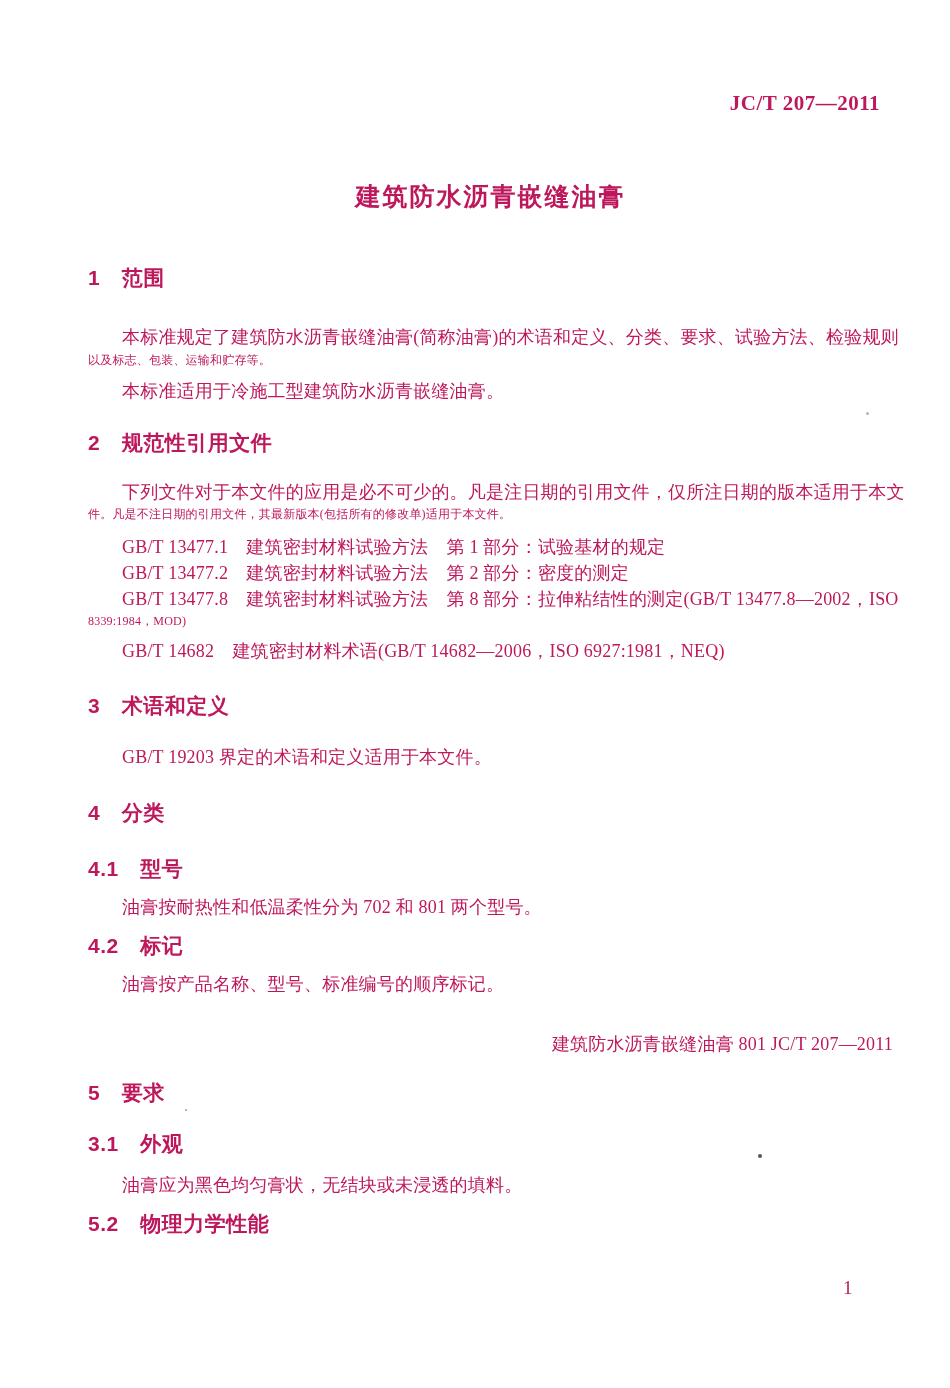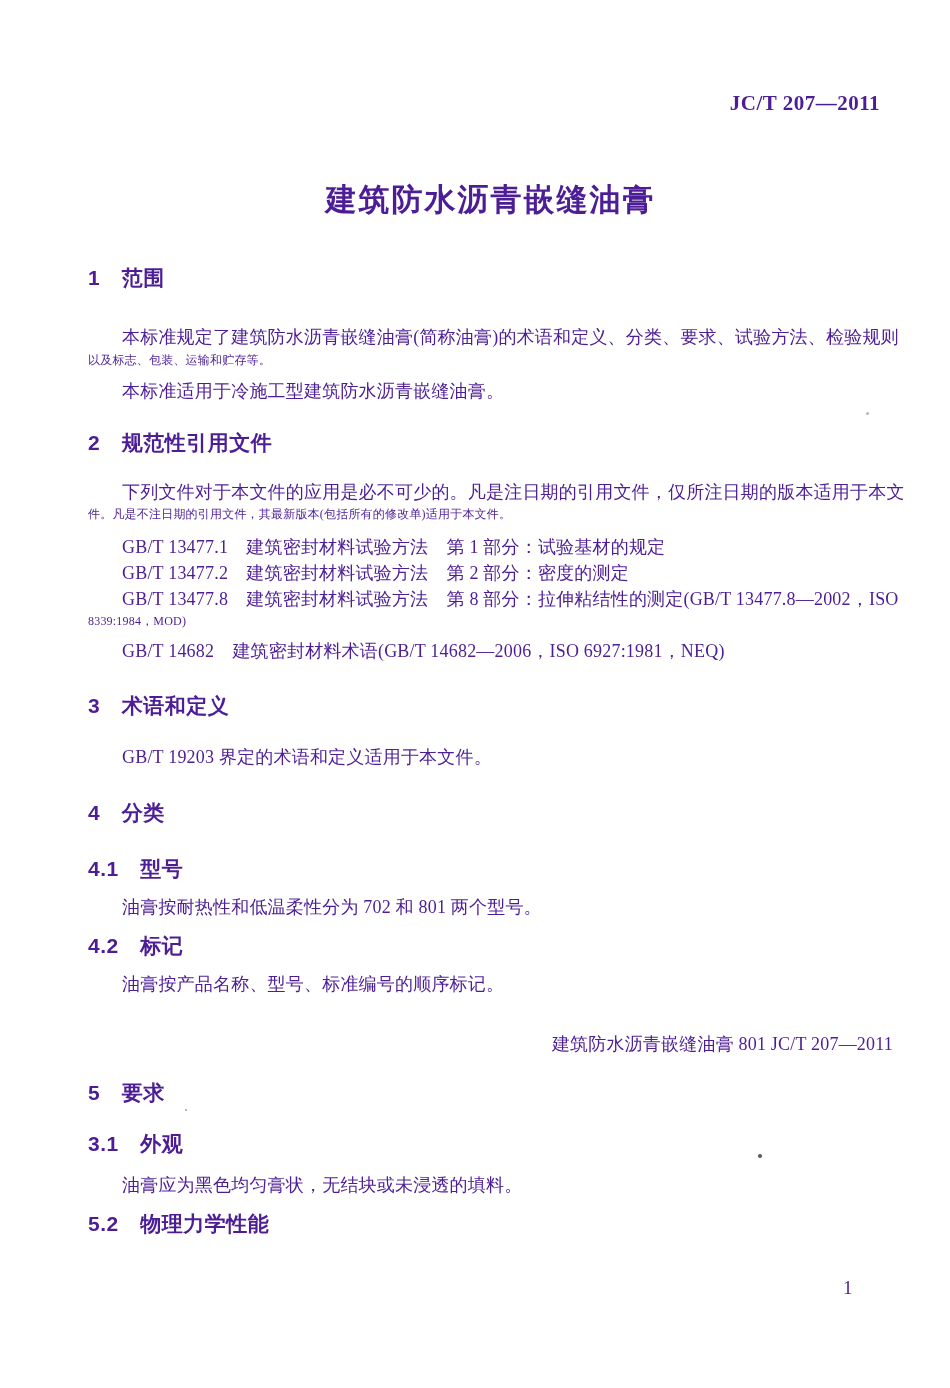--- a/index.html
+++ b/index.html
@@ -1,35 +1,35 @@
 <!DOCTYPE html>
 <html><head>
 <meta charset="utf-8">
 <style>
   html, body { margin: 0; padding: 0; background: #ffffff; }
   .page {
     position: relative;
     width: 950px;
     height: 1388px;
     background: #ffffff;
-    color: #4c1d95;
+    color: #be185d;
     font-family: "Liberation Serif", "DejaVu Serif", serif;
     overflow: hidden;
   }
   .abs { position: absolute; line-height: 1.25; white-space: nowrap; }
   .doc-code {
     top: 90px; right: 70px;
     font-size: 21px; font-weight: 700;
     font-family: "Liberation Serif", "DejaVu Serif", serif;
     letter-spacing: 0.5px;
   }
   .doc-title {
     top: 181px; left: 88px; width: 805px;
     text-align: center;
-    font-size: 31px; font-weight: 700;
+    font-size: 25px; font-weight: 700;
     font-family: "Liberation Sans", "DejaVu Sans", sans-serif;
     letter-spacing: 2px;
   }
   .heading {
     left: 88px;
     font-size: 21px; font-weight: 700;
     font-family: "Liberation Sans", "DejaVu Sans", sans-serif;
     letter-spacing: 0.5px;
   }
   .body-line { left: 122px; font-size: 18px; letter-spacing: 0.2px; }

